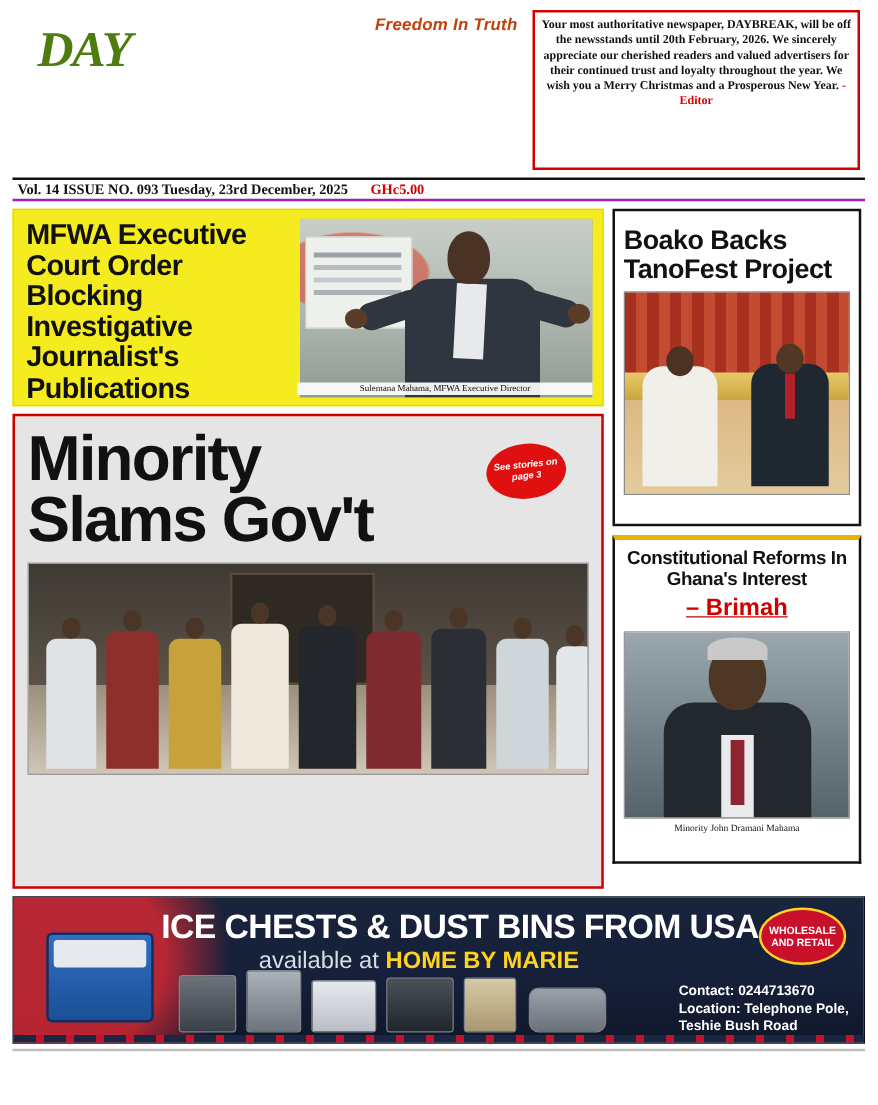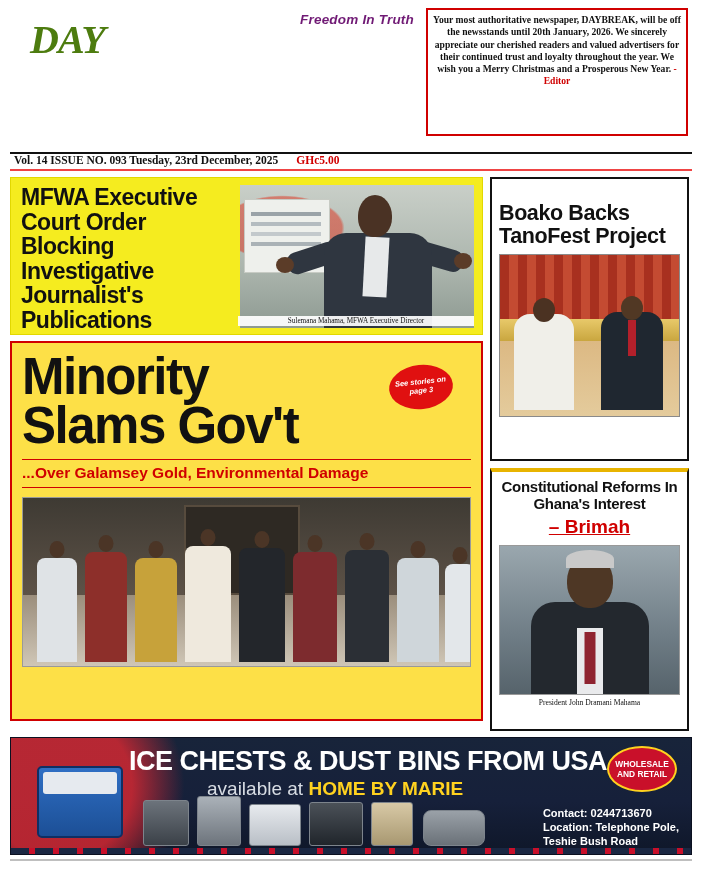--- a/index.html
+++ b/index.html
@@ -30,21 +30,21 @@
     width: 408px;
     height: 128px;
   }
   .freedom {
     position: absolute;
     right: 4px;
     top: 4px;
     font-size: 13.5px;
     font-weight: bold;
     font-style: italic;
-    color: #701a75;
+    color: #c2410c;
     letter-spacing: 0.2px;
   }
   .day-word {
     position: absolute;
     left: 20px;
     top: 12px;
     font-family: "Liberation Serif", serif;
     font-size: 40px;
     font-weight: bold;
     font-style: italic;
@@ -91,24 +91,25 @@
     font-weight: bold;
     line-height: 1.28;
     color: #111;
     font-family: "Liberation Serif", serif;
   }
   .editor-tag { color: #d00000; }
 
   
   .volbar {
     border-top: 2px solid #111;
-    border-bottom: 2px solid #ef4444;
-    margin-top: 14px;
+    border-bottom: 2px solid #a21caf;
+    margin-top: 4px;
     height: 19px;
     display: flex;
+    align-items: center;
     gap: 6px;
     padding: 0 4px;
     font-family: "Liberation Serif", serif;
   }
   .volbar .vol {
     font-size: 11.5px;
     font-weight: bold;
     color: #111;
   }
   .volbar .price {
@@ -208,21 +209,21 @@
     font-family: "Liberation Serif", serif;
   }
 
   
   .minority {
     margin-top: 6px;
     border: 2px solid #d00000;
     padding: 10px 10px 12px 10px;
     height: 380px;
     position: relative;
-    background: #fde047;
+    background: #e5e5e5;
   }
   .minority h1 {
     font-family: "Liberation Sans", sans-serif;
     font-size: 51px;
     font-weight: bold;
     line-height: 0.96;
     letter-spacing: -1.5px;
     color: #111;
   }
   .stories-badge {
@@ -273,22 +274,22 @@
   .minority-photo .floor {
     position:absolute; left:0; bottom:0; right:0; height:42%;
     background: linear-gradient(to bottom,#9b8e7c,#cfc6b6);
   }
   .g { position:absolute; bottom:4px; border-radius:8px 8px 0 0; }
   .g .head { position:absolute; left:50%; transform:translateX(-50%); top:-17px; width:15px; height:17px; border-radius:50%; background:#4b3526; }
 
   
   .boako {
     border: 2px solid #111;
-    padding: 23px 7px 8px 7px;
-    height: 284px;
+    padding: 12px 7px 8px 7px;
+    height: 254px;
   }
   .boako h2 {
     font-size: 21.5px;
     font-weight: bold;
     line-height: 1.06;
     color: #111;
     letter-spacing: -0.4px;
   }
   .boako-photo {
     margin-top: 6px;
@@ -438,21 +439,21 @@
 
 <div class="page">
 
   <div class="masthead">
     <div class="mast-left">
       <div class="freedom">Freedom In Truth</div>
       <div class="day-word">DAY</div>
     </div>
     <div class="mast-right">
       <div class="mast-right-body">
-        <span>Your most authoritative newspaper, DAYBREAK, will be off the newsstands until 20th January, 2026. We sincerely appreciate our cherished readers and valued advertisers for their continued trust and loyalty throughout the year. We wish you a Merry Christmas and a Prosperous New Year.</span>
+        <span>Your most authoritative newspaper, DAYBREAK, will be off the newsstands until 20th February, 2026. We sincerely appreciate our cherished readers and valued advertisers for their continued trust and loyalty throughout the year. We wish you a Merry Christmas and a Prosperous New Year.</span>
         <span class="editor-tag">- Editor</span>
       </div>
     </div>
   </div>
 
   <div class="volbar">
     <span class="vol">Vol. 14  ISSUE NO. 093  Tuesday, 23rd December, 2025</span>
     <span class="price">GHc5.00</span>
   </div>
 
@@ -475,21 +476,20 @@
         </div>
         <div class="mfwa-cap">Sulemana Mahama, MFWA Executive Director</div>
       </div>
 
       <div class="minority">
         <h1>
           <span>Minority</span><br>
           <span>Slams Gov't</span>
         </h1>
         <div class="stories-badge">See stories on page 3</div>
-        <div class="minority-sub">...Over Galamsey Gold, Environmental Damage</div>
         <div class="minority-photo">
           <div class="wall"></div>
           <div class="door"></div>
           <div class="floor"></div>
           <div class="g" style="left:14px;width:40px;height:104px;background:#dfe3e6;">
               <span class="head"></span>
             </div>
           <div class="g" style="left:62px;width:42px;height:110px;background:#8d2f2a;">
               <span class="head"></span>
             </div>
@@ -539,21 +539,21 @@
       <div class="reforms">
         <h2>Constitutional Reforms In Ghana's Interest</h2>
         <div class="mahama">– Brimah</div>
         <div class="reforms-photo">
           <div class="suit"></div>
           <div class="shirt2"></div>
           <div class="tie2"></div>
           <div class="face"></div>
           <div class="hair"></div>
         </div>
-        <div class="reforms-cap">President John Dramani Mahama</div>
+        <div class="reforms-cap">Minority John Dramani Mahama</div>
       </div>
 
     </div>
   </div>
 
   <div class="ad">
     <div class="ad-swirl"></div>
     <div class="cooler">
         <div class="lid"></div>
       </div>

